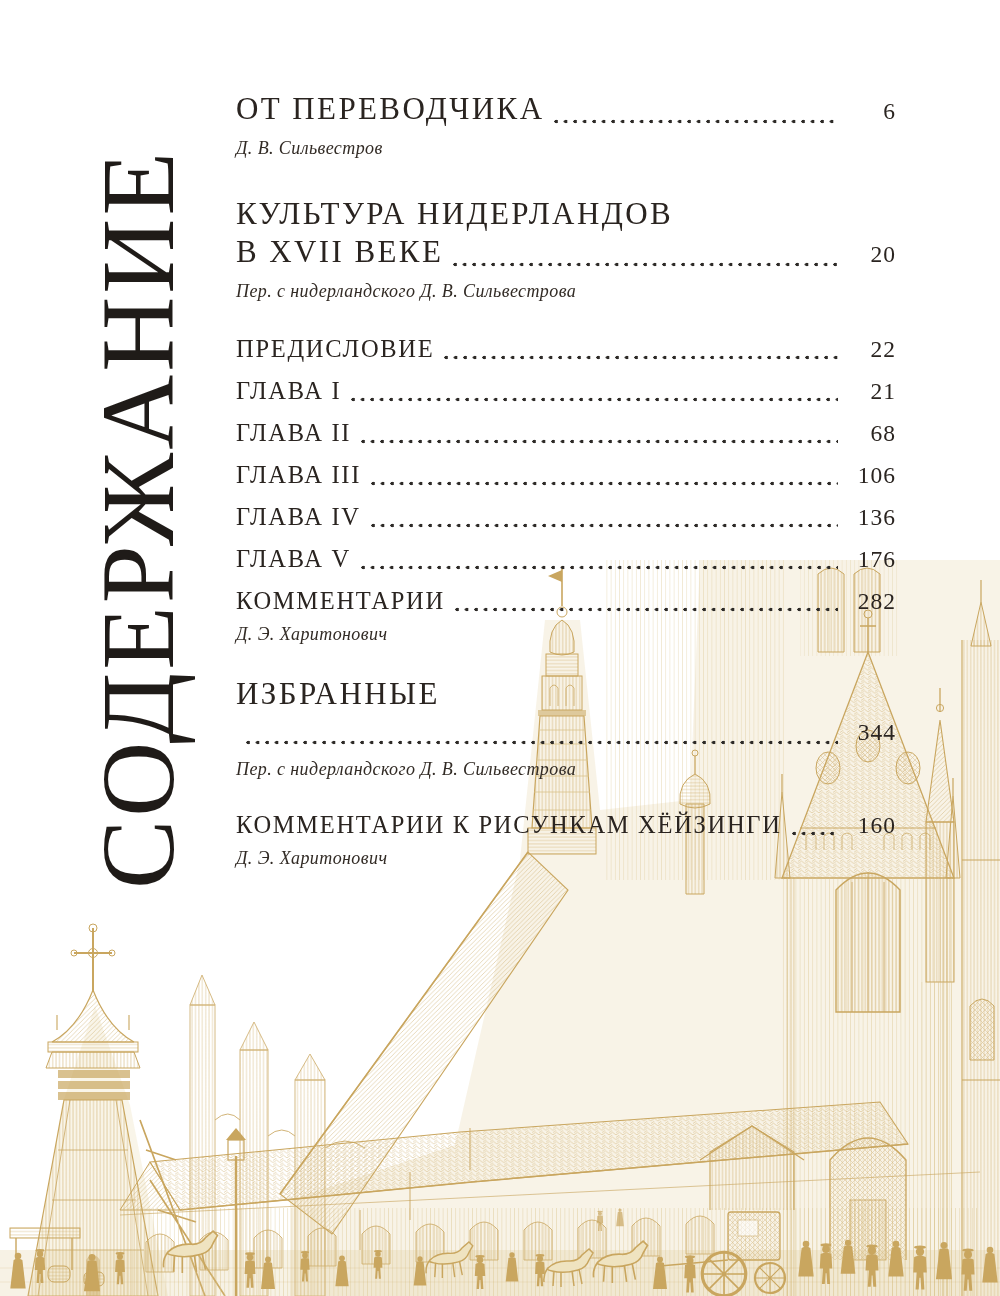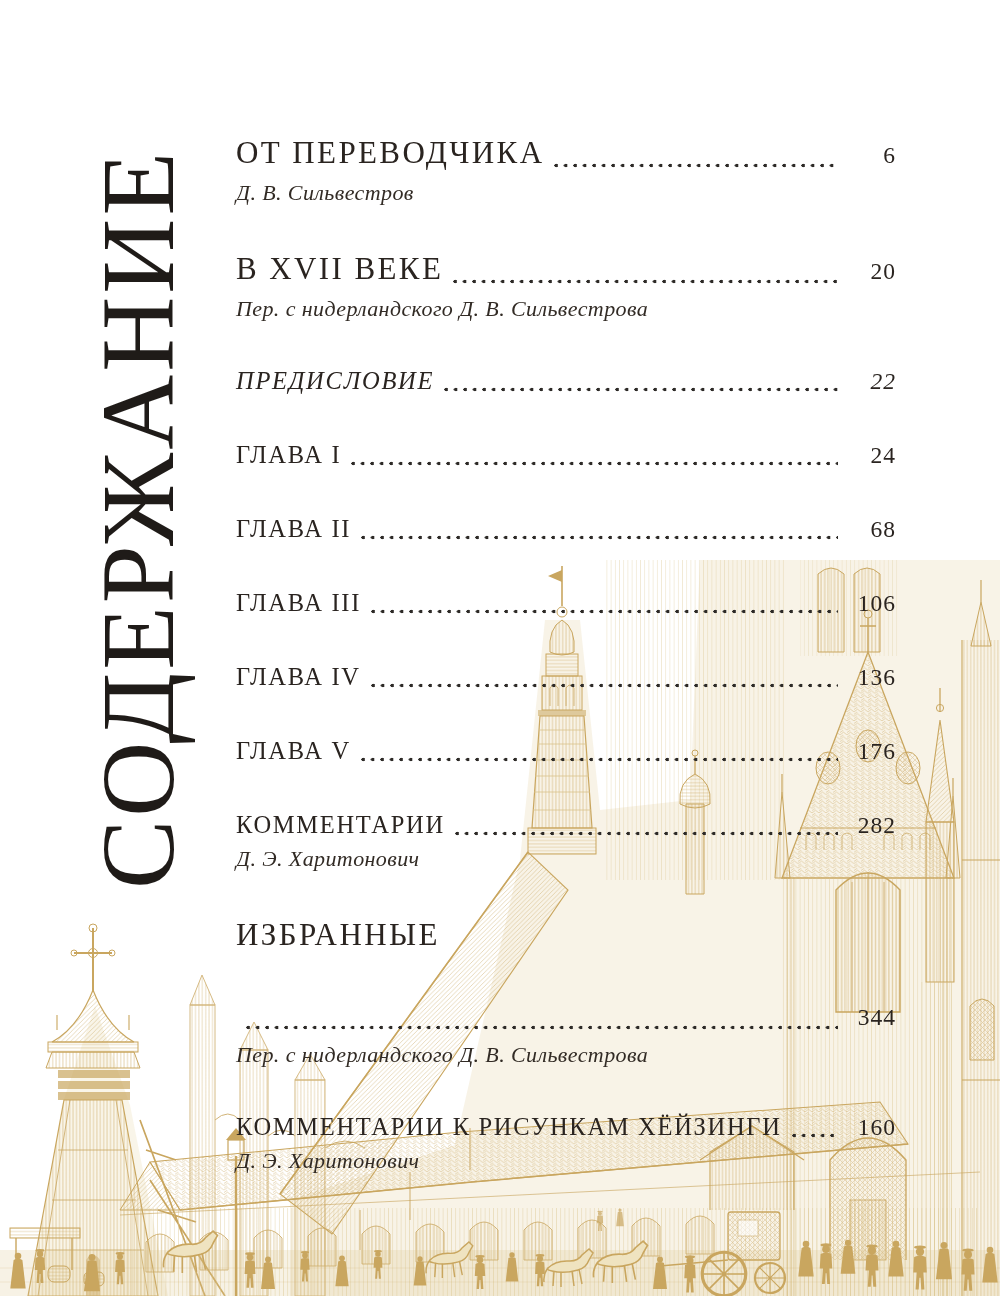--- a/index.html
+++ b/index.html
@@ -13,38 +13,38 @@
   .vtitle{
     position:absolute;top:889px;left:88px;margin:0;
     transform:rotate(-90deg);transform-origin:0 0;
     width:812px;height:100px;
     font-size:104px;font-weight:400;letter-spacing:3px;line-height:100px;
     color:#1f1b18;white-space:nowrap;
   }
   .toc{position:absolute;left:236px;top:90px;width:660px;}
   .row + .row{margin-top:12px;}
   .row:nth-child(2){margin-top:33px;}
-  .row:nth-child(3){margin-top:29px;font-style:italic;}
+  .row:nth-child(3){margin-top:29px;}
   .row:nth-child(10){margin-top:27px;}
   .row:nth-child(11){margin-top:27px;}
   .row:nth-child(12){margin-top:29px;font-weight:bold;}
-  .line{display:flex;align-items:baseline;margin-top:44px;}
+  .line{display:flex;align-items:baseline;}
   .major .line{font-size:31px;line-height:38px;}
   .major .label{letter-spacing:2.4px;}
   .chapter .line{font-size:24.5px;line-height:29px;}
   .chapter .label{letter-spacing:1.7px;}
   .label{color:#2a2420;white-space:nowrap;}
   .dots{
     flex:1;height:5px;margin:0 6px 4px 10px;align-self:flex-end;
     background-image:radial-gradient(circle at 2.2px 2.5px,#2d2a27 1.7px,transparent 2.05px);
     background-size:9.5px 5px;background-repeat:repeat-x;background-position:left bottom;
   }
   .major .dots{margin-bottom:6px;}
   .pagenum{font-size:23.5px;min-width:52px;text-align:right;letter-spacing:1px;color:#2a2420;}
-  .byline{font-style:italic;font-size:22px;line-height:27px;margin-top:5px;letter-spacing:.4px;color:#322b25;}
+  .byline{font-style:italic;font-size:18px;line-height:27px;margin-top:5px;letter-spacing:.4px;color:#322b25;}
 </style>
 </head>
 <body>
 
 <svg class="engraving" viewBox="0 0 1000 736" aria-hidden="true">
   <defs>
     <pattern id="pv" width="3.4" height="3.4" patternUnits="userSpaceOnUse">
         <path d="M1.7 0V3.4" stroke="#c9a65f" stroke-width="0.75" opacity="0.65"></path>
       </pattern>
     <pattern id="pvl" width="4.2" height="4.2" patternUnits="userSpaceOnUse">
@@ -249,38 +249,41 @@
     <div class="row major">
       <div class="line">
         <span class="label">ОТ ПЕРЕВОДЧИКА</span>
         <span class="dots"></span>
         <span class="pagenum">6</span>
       </div>
       <div class="byline">Д. В. Сильвестров</div>
     </div>
     <div class="row major">
       <div class="line">
+        <span class="label">КУЛЬТУРА НИДЕРЛАНДОВ</span>
+      </div>
+      <div class="line">
         <span class="label">В XVII ВЕКЕ</span>
         <span class="dots"></span>
         <span class="pagenum">20</span>
       </div>
       <div class="byline">Пер. с нидерландского Д. В. Сильвестрова</div>
     </div>
     <div class="row chapter">
       <div class="line">
         <span class="label">ПРЕДИСЛОВИЕ</span>
         <span class="dots"></span>
         <span class="pagenum">22</span>
       </div>
     </div>
     <div class="row chapter">
       <div class="line">
         <span class="label">ГЛАВА I</span>
         <span class="dots"></span>
-        <span class="pagenum">24</span>
+        <span class="pagenum">21</span>
       </div>
     </div>
     <div class="row chapter">
       <div class="line">
         <span class="label">ГЛАВА II</span>
         <span class="dots"></span>
         <span class="pagenum">68</span>
       </div>
     </div>
     <div class="row chapter">

